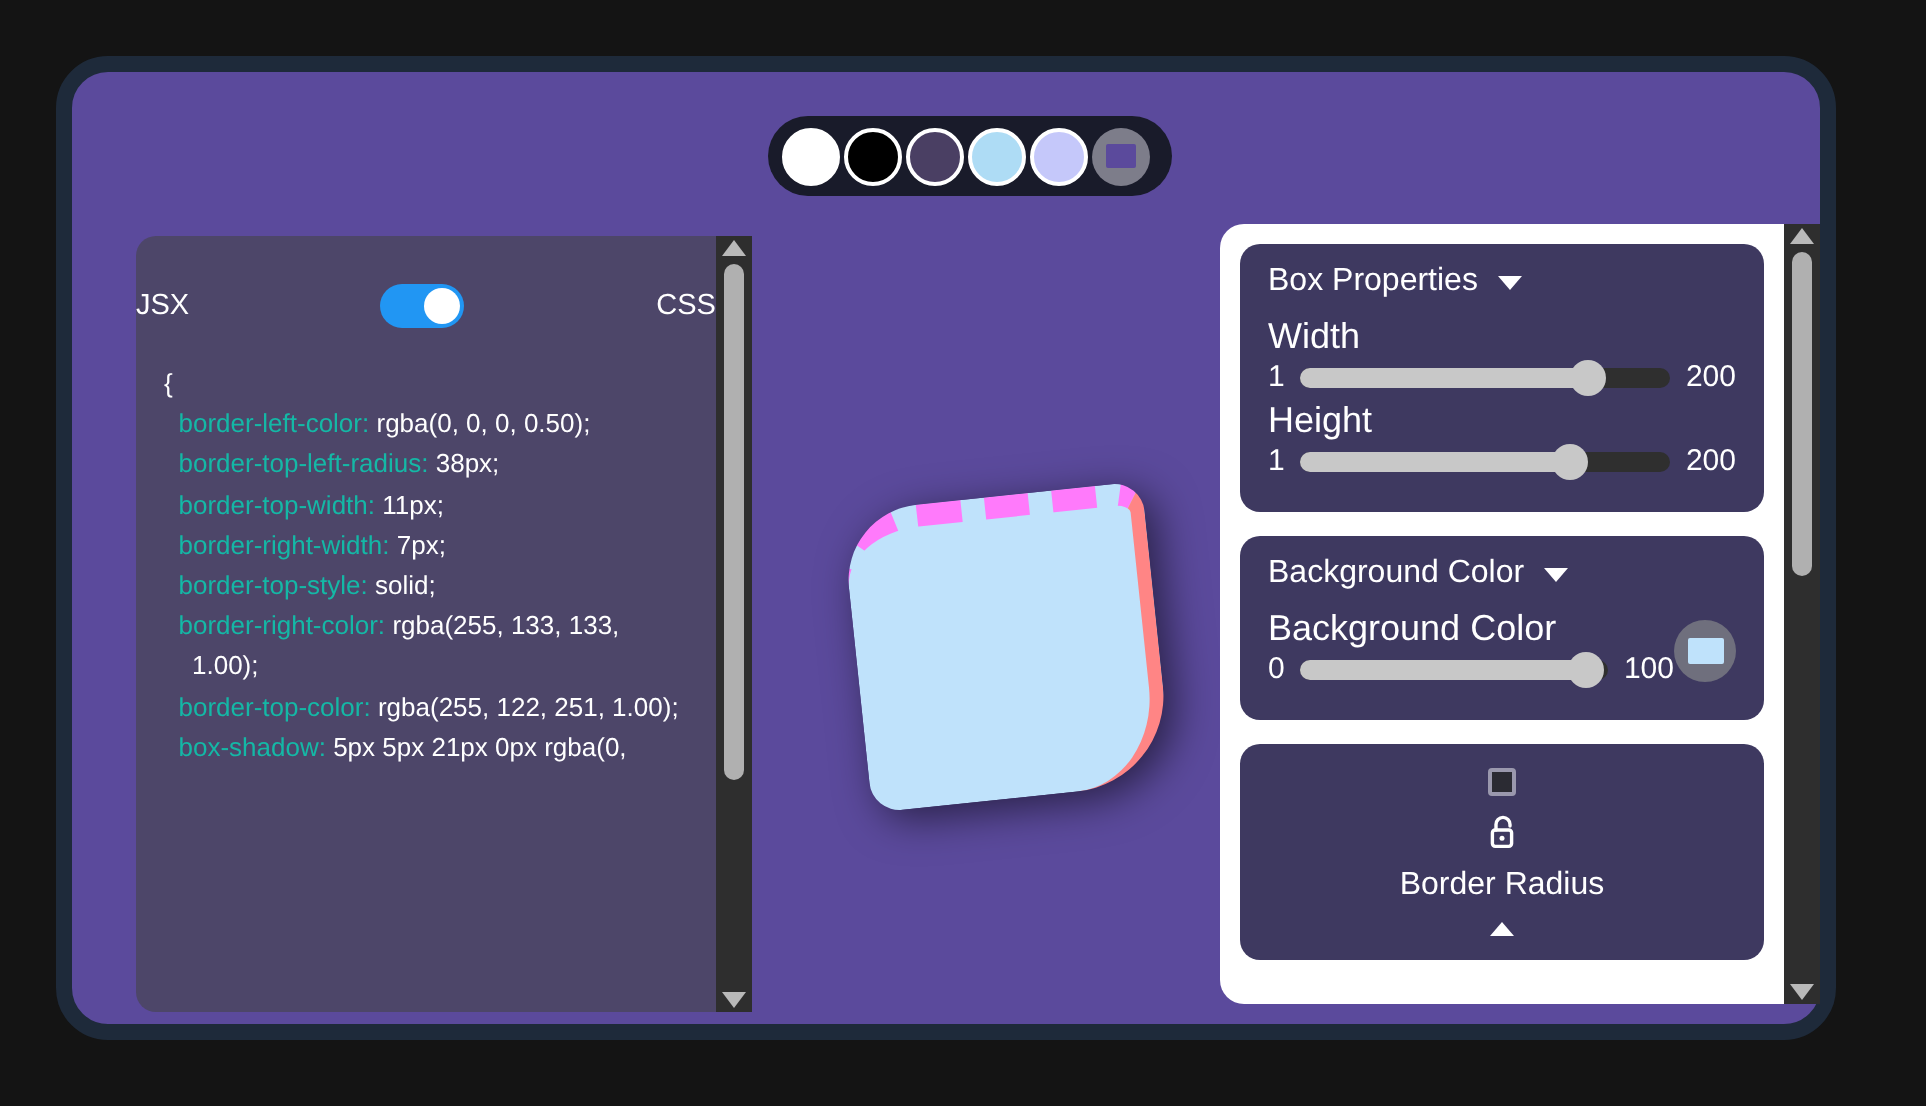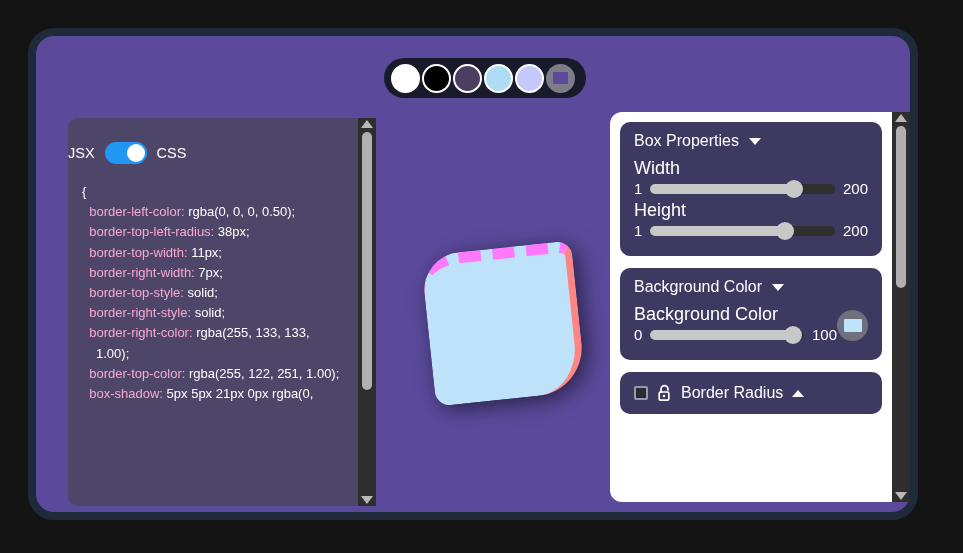--- a/index.html
+++ b/index.html
@@ -60,21 +60,21 @@
     position: absolute;
     left: 32px; top: 82px;
     width: 290px; height: 388px;
     background: #4d4669;
     border-radius: 10px 0 0 10px;
     overflow: hidden;
   }
   #code-toggle-row {
     display: flex;
     align-items: center;
-    justify-content: flex-start;
+    justify-content: space-between;
     gap: 10px;
     padding-top: 20px;
     height: 50px;
   }
   .toggle-label {
     color: #ffffff;
     font-size: 14.5px;
   }
   #toggle-switch {
     width: 42px; height: 22px;
@@ -92,21 +92,21 @@
   }
   #code-body {
     padding: 14px 18px 0 14px;
     font-family: "Liberation Sans", sans-serif;
     font-size: 13px;
     line-height: 20.2px;
     color: #ffffff;
   }
   .code-line { white-space: normal; }
   .code-indent { padding-left: 14px; text-indent: -14px; }
-  .prop { color: #f9a8d4; }
+  .prop { color: #14b8a6; }
   .val  { color: #ffffff; }
 
   
   .sbar {
     position: absolute;
     width: 18px;
     background: #2e2e2e;
     display: flex;
     flex-direction: column;
     align-items: center;
@@ -242,20 +242,21 @@
   }
   #border-radius-card {
     background: #3e3960;
     border-radius: 10px;
     padding: 12px 14px;
     display: flex;
     align-items: center;
     gap: 9px;
     color: #ffffff;
     font-size: 16px;
+    flex-direction: column;
   }
   #br-checkbox {
     width: 14px; height: 14px;
     background: #2b2b33;
     border: 2px solid #9a98ad;
     border-radius: 2px;
     cursor: pointer;
     flex: 0 0 auto;
   }
   #controls-scrollbar { left: 856px; top: 76px; height: 390px; }
@@ -302,24 +303,20 @@
       <div class="code-line code-indent">
         &nbsp;&nbsp;<span class="prop">border-top-width:</span>
         <span class="val">11px;</span>
       </div>
       <div class="code-line code-indent">
         &nbsp;&nbsp;<span class="prop">border-right-width:</span>
         <span class="val">7px;</span>
       </div>
       <div class="code-line code-indent">
         &nbsp;&nbsp;<span class="prop">border-top-style:</span>
-        <span class="val">solid;</span>
-      </div>
-      <div class="code-line code-indent">
-        &nbsp;&nbsp;<span class="prop">border-right-style:</span>
         <span class="val">solid;</span>
       </div>
       <div class="code-line code-indent">
         &nbsp;&nbsp;<span class="prop">border-right-color:</span>
         <span class="val">rgba(255, 133, 133, 1.00);</span>
       </div>
       <div class="code-line code-indent">
         &nbsp;&nbsp;<span class="prop">border-top-color:</span>
         <span class="val">rgba(255, 122, 251, 1.00);</span>
       </div>

